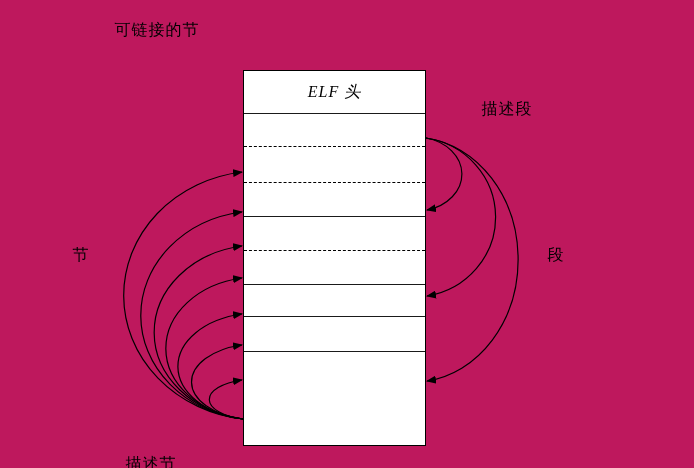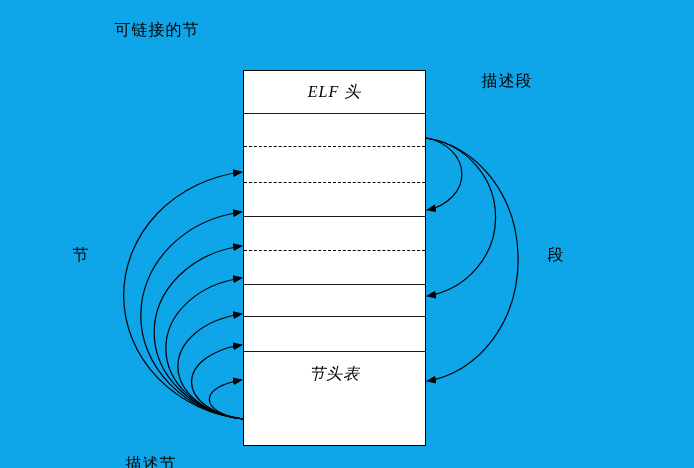--- a/index.html
+++ b/index.html
@@ -1,19 +1,19 @@
 <!DOCTYPE html>
 <html><head>
 <meta charset="utf-8">
 <style>
   html,body{margin:0;padding:0;background:#fff;}
   #stage{
     position:relative;
     width:694px;height:468px;
-    background:#0ea5e9;
+    background:#be185d;
     font-family:"Liberation Sans", sans-serif;
     color:#000;
     overflow:hidden;
   }
   #curves{position:absolute;left:0;top:0;width:694px;height:468px;}
   .lbl{
     position:absolute;
     transform:translate(-50%,-50%);
     font-size:16px;
     letter-spacing:1px;
@@ -60,21 +60,21 @@
       <path d="M243,419 A48,20.5 0 0 1 242,380" marker-end="url(#arrowhead)"></path>
     </g>
     <g fill="none" stroke="#000" stroke-width="1.2">
       <path d="M426,138 A46,37 0 0 1 427,210" marker-end="url(#arrowhead)"></path>
       <path d="M426,138 A82,80 0 0 1 427,296" marker-end="url(#arrowhead)"></path>
       <path d="M426,138 A105,122.5 0 0 1 427,381" marker-end="url(#arrowhead)"></path>
     </g>
   </svg>
 
   <div class="lbl" style="left:157px;top:30px;">可链接的节</div>
-  <div class="lbl" style="left:507px;top:81px;text-align:center;">描述段</div>
+  <div class="lbl" style="left:507px;top:109px;text-align:center;">描述段</div>
   <div class="lbl" style="left:81px;top:255px;">节</div>
   <div class="lbl" style="left:556px;top:255px;">段</div>
   <div class="lbl" style="left:151px;top:436px;margin-top:28px;">描述节</div>
 
   <div id="elf-box">
     <div class="row solid row-elf" style="height:43px;">
         <span>ELF 头</span>
       </div>
     <div class="row dashed" style="height:33px;">
         <span></span>
@@ -90,18 +90,15 @@
       </div>
     <div class="row solid" style="height:34px;">
         <span></span>
       </div>
     <div class="row solid" style="height:32px;">
         <span></span>
       </div>
     <div class="row solid" style="height:35px;">
         <span></span>
       </div>
-    <div class="row none" style="height:45px;">
-        <span>节头表</span>
-      </div>
   </div>
 
 </div>
 
 </body></html>

